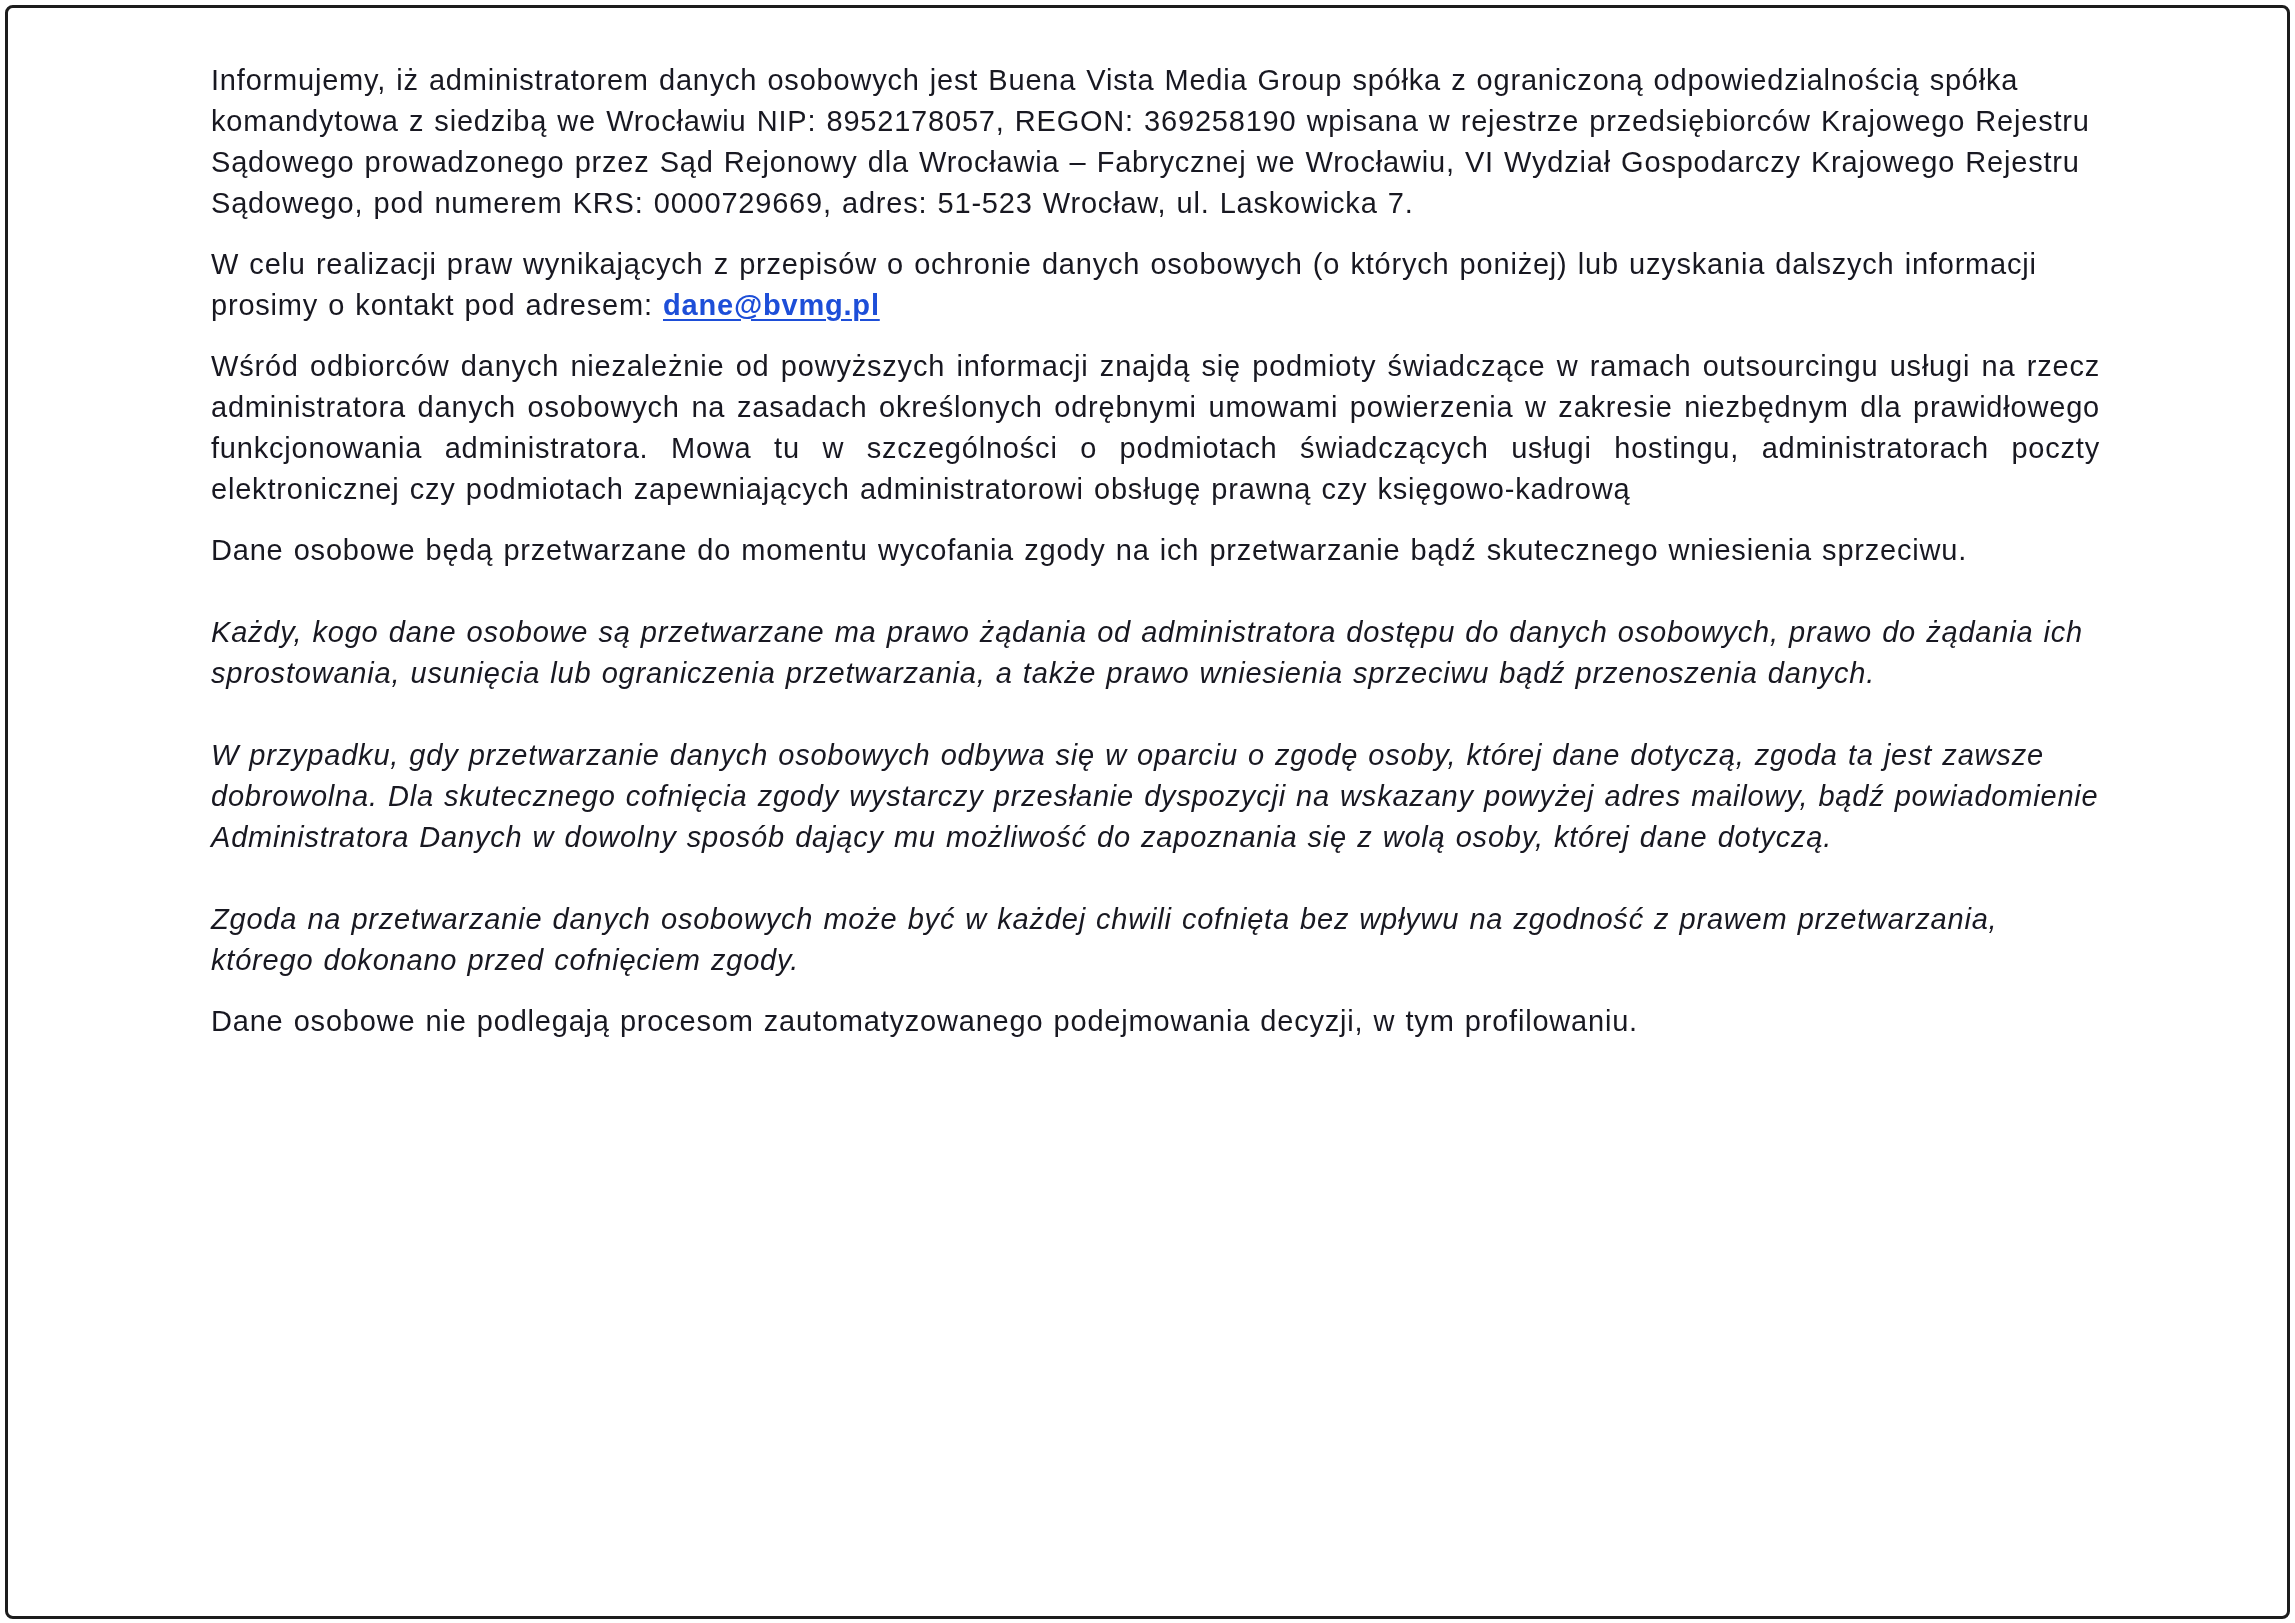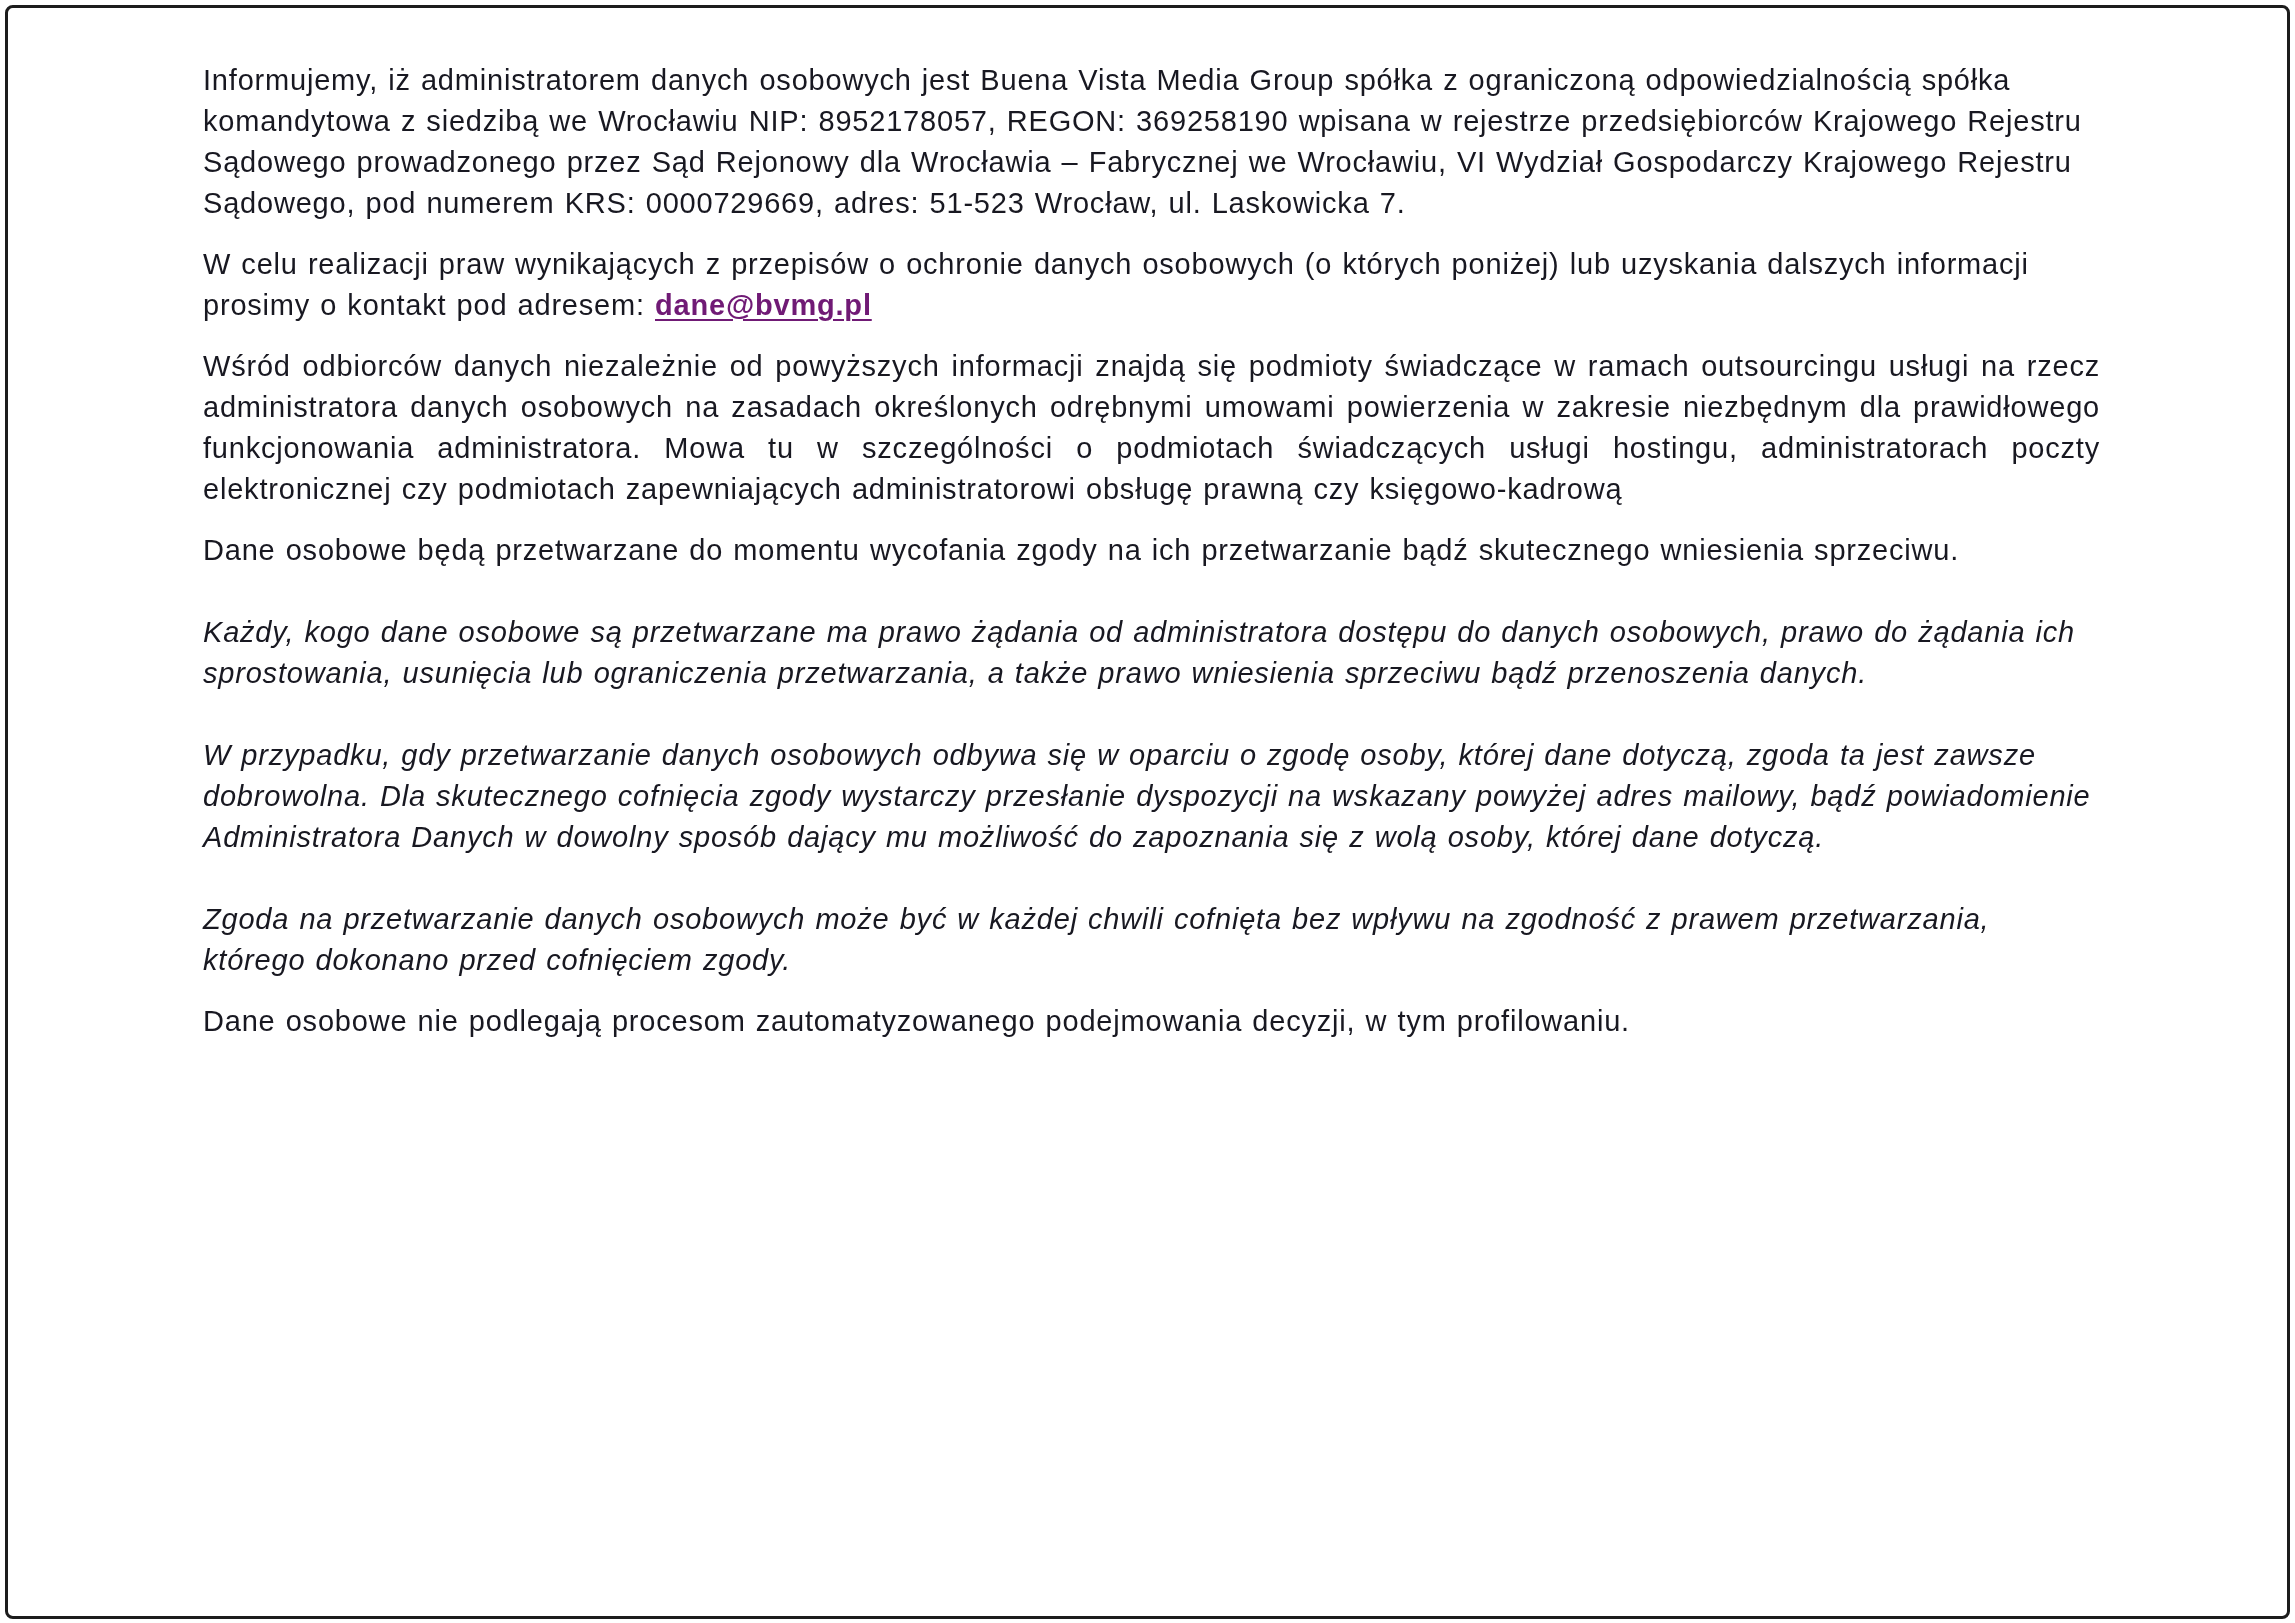--- a/index.html
+++ b/index.html
@@ -23,36 +23,36 @@
     border-radius: 7.8px;
     pointer-events: none;
   }
   .content {
     position: absolute;
     left: 195px;
     top: 60px;
     width: 1905px;
   }
   p.para {
-    margin: 0 0 20px 8px;
+    margin: 0 0 20px 16px;
     font-size: 29px;
     line-height: 41px;
     letter-spacing: 0.8px;
     word-spacing: 1.3px;
     text-align: left;
   }
   p.para.justify {
     text-align: justify;
   }
   p.para.gap-before {
     margin-top: 41px;
     font-style: italic;
   }
   a.email-link {
-    color: #701a75;
+    color: #1d4ed8;
     font-weight: bold;
     text-decoration: underline;
     text-decoration-thickness: 2px;
     text-underline-offset: 3.9px;
     cursor: pointer;
   }
 </style>
 </head>
 <body>
 

